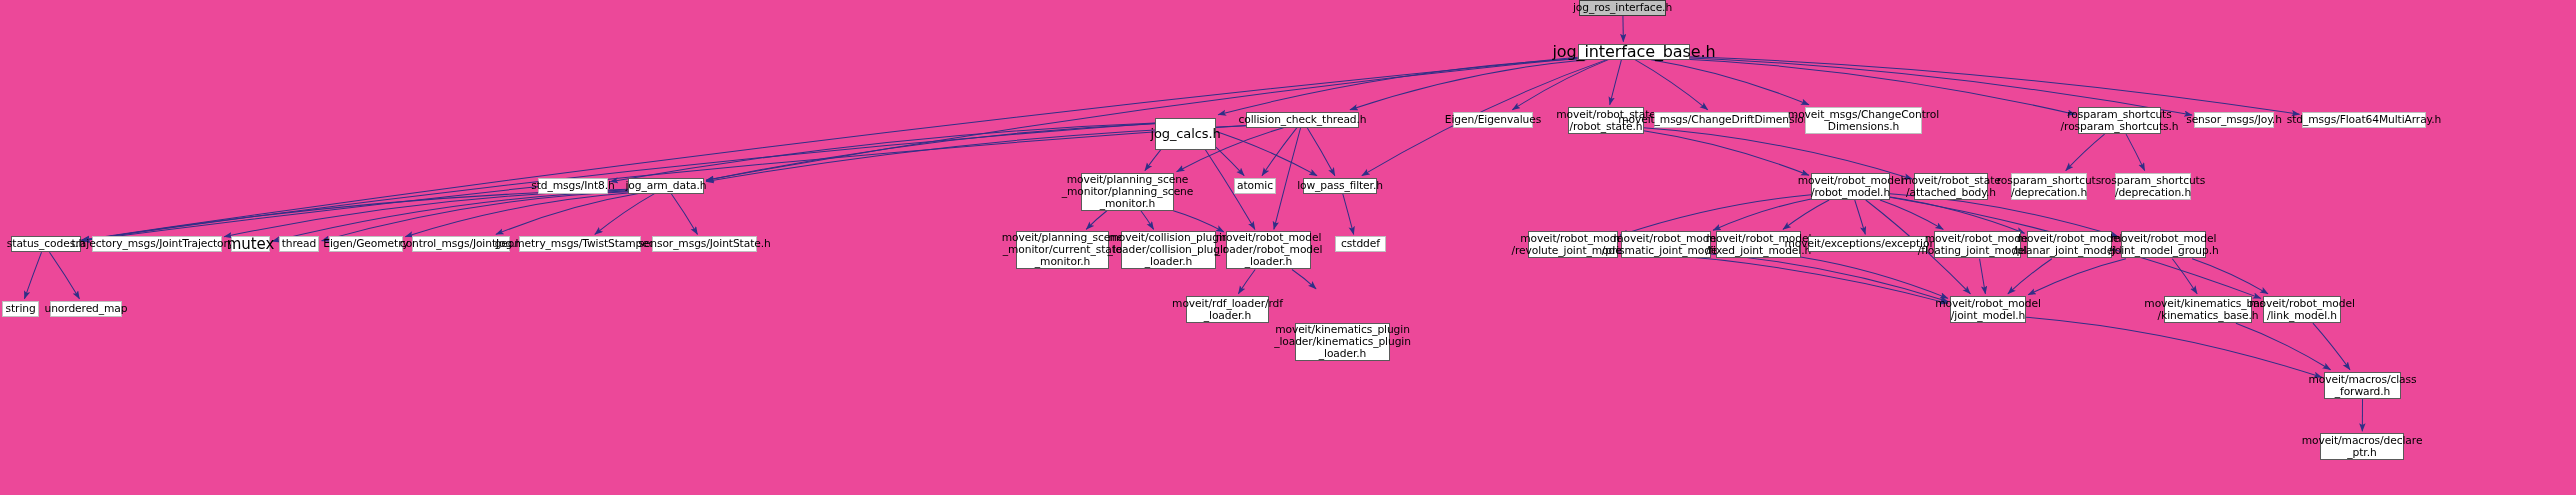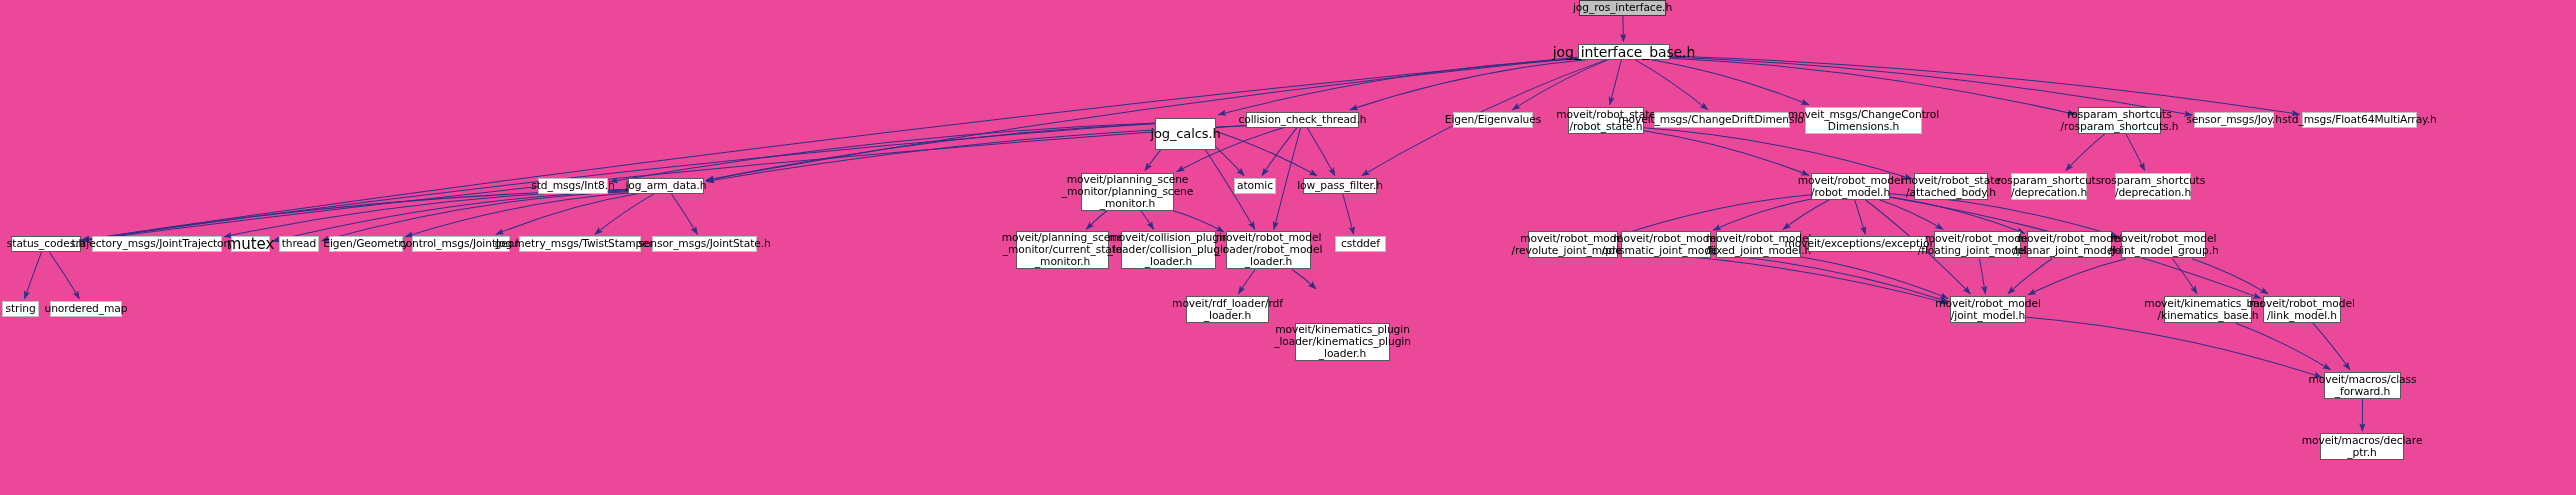--- a/index.html
+++ b/index.html
@@ -103,33 +103,33 @@
       <path d="M2865.1444444444446,361 Q2834.383333333333,381.8086666666667 2803.6222222222223,410" fill="none" stroke="#2f2f86" stroke-width="1.4" marker-end="url(#ah)"></path>
       <path d="M2968.488888888889,361 Q2900.2444444444445,377.98279781420763 2832,411.344262295082" fill="none" stroke="#2f2f86" stroke-width="1.4" marker-end="url(#ah)"></path>
       <path d="M3033.4055555555556,361 Q3050.6916666666666,383.4256666666667 3067.9777777777776,410" fill="none" stroke="#2f2f86" stroke-width="1.4" marker-end="url(#ah)"></path>
       <path d="M3061.061111111111,361 Q3114.008333333333,379.1463333333333 3166.9555555555557,410" fill="none" stroke="#2f2f86" stroke-width="1.4" marker-end="url(#ah)"></path>
       <path d="M2829,442.7418738049713 Q3035.5,459.8146462715105 3242,526.4474187380497" fill="none" stroke="#2f2f86" stroke-width="1.4" marker-end="url(#ah)"></path>
       <path d="M3122.127358490566,451 Q3188.2004716981132,475.5712264150944 3254.2735849056603,516" fill="none" stroke="#2f2f86" stroke-width="1.4" marker-end="url(#ah)"></path>
       <path d="M3229.646226415094,451 Q3255.5542452830186,480.391037735849 3281.4622641509436,516" fill="none" stroke="#2f2f86" stroke-width="1.4" marker-end="url(#ah)"></path>
       <path d="M3298.889534883721,557 Q3298.758720930233,579.4843023255814 3298.6279069767443,602" fill="none" stroke="#2f2f86" stroke-width="1.4" marker-end="url(#ah)"></path>
     </svg>
 <div class="node root" style="left: 1579px; top: 0px; width: 87px; height: 15.8px; font-size: 10.7px;"><span>jog_ros_interface.h</span></div>
-    <div class="node strong" style="left: 1578px; top: 44px; width: 92px; height: 15.8px; font-size: 14px;"><span>jog_interface_base.h</span></div>
+    <div class="node strong" style="left: 1578px; top: 44px; width: 112px; height: 15.8px; font-size: 16px;"><span>jog_interface_base.h</span></div>
     <div class="node strong" style="left: 1155px; top: 118px; width: 61px; height: 32px; font-size: 13px;"><span>jog_calcs.h</span></div>
     <div class="node strong" style="left: 1246px; top: 112px; width: 113px; height: 15.8px; font-size: 10.7px;"><span>collision_check_thread.h</span></div>
     <div class="node plain" style="left: 1453px; top: 112px; width: 80px; height: 15.8px; font-size: 10.7px;"><span>Eigen/Eigenvalues</span></div>
     <div class="node strong" style="left: 1568px; top: 107px; width: 76px; height: 27px;"><span>moveit/robot_state
 /robot_state.h</span></div>
     <div class="node plain" style="left: 1654px; top: 112px; width: 136px; height: 15.8px; font-size: 10.7px;"><span>moveit_msgs/ChangeDriftDimensions.h</span></div>
     <div class="node plain" style="left: 1805px; top: 107px; width: 117px; height: 27px;"><span>moveit_msgs/ChangeControl
 Dimensions.h</span></div>
     <div class="node strong" style="left: 2078px; top: 107px; width: 83px; height: 27px;"><span>rosparam_shortcuts
 /rosparam_shortcuts.h</span></div>
     <div class="node plain" style="left: 2194px; top: 112px; width: 80px; height: 15.8px; font-size: 10.7px;"><span>sensor_msgs/Joy.h</span></div>
-    <div class="node plain" style="left: 2302px; top: 112px; width: 115px; height: 15.8px; font-size: 10.7px;"><span>std_msgs/Float64MultiArray.h</span></div>
+    <div class="node plain" style="left: 2302px; top: 112px; width: 124px; height: 15.8px; font-size: 10.7px;"><span>std_msgs/Float64MultiArray.h</span></div>
     <div class="node plain" style="left: 538px; top: 178px; width: 70px; height: 15.8px; font-size: 10.7px;"><span>std_msgs/Int8.h</span></div>
     <div class="node strong" style="left: 628px; top: 178px; width: 76px; height: 15.8px; font-size: 10.7px;"><span>jog_arm_data.h</span></div>
     <div class="node strong" style="left: 1081px; top: 173px; width: 93px; height: 38px; align-items: flex-end;"><span>moveit/planning_scene
 _monitor/planning_scene
 _monitor.h</span></div>
     <div class="node plain" style="left: 1234px; top: 178px; width: 42px; height: 15.8px; font-size: 10.7px;"><span>atomic</span></div>
     <div class="node strong" style="left: 1303px; top: 178px; width: 74px; height: 15.8px; font-size: 10.7px;"><span>low_pass_filter.h</span></div>
     <div class="node strong" style="left: 1811px; top: 173px; width: 79px; height: 27px;"><span>moveit/robot_model
 /robot_model.h</span></div>
     <div class="node strong" style="left: 1914px; top: 173px; width: 74px; height: 27px;"><span>moveit/robot_state

